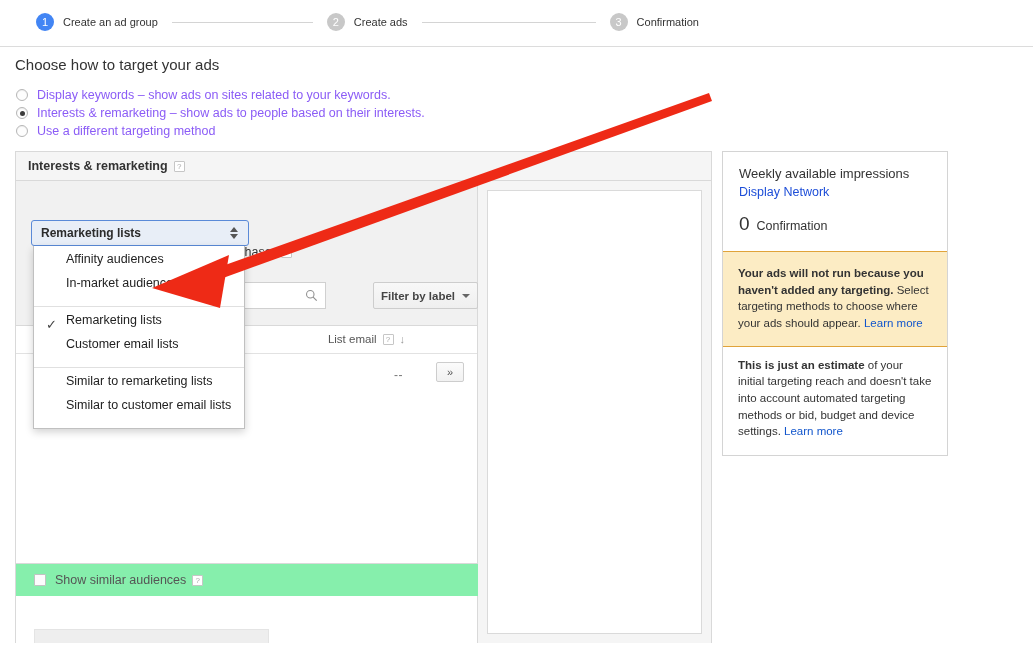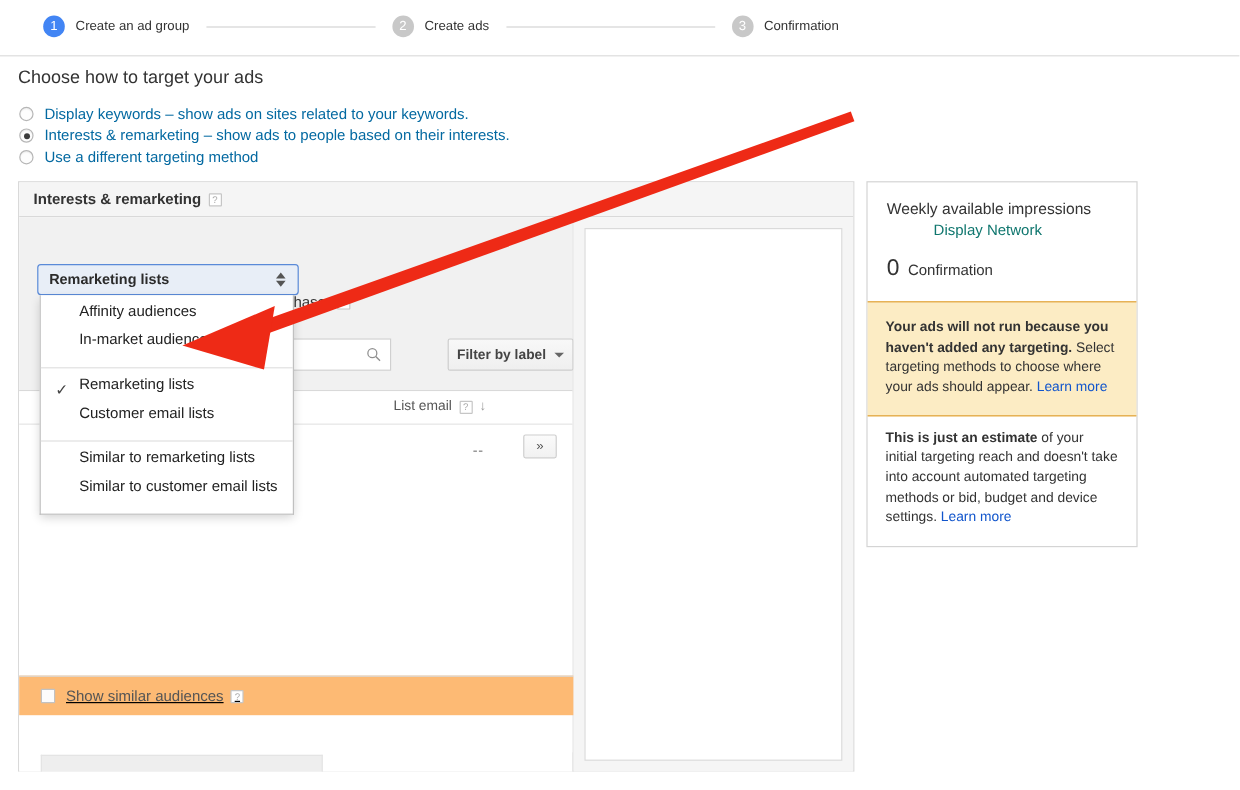--- a/index.html
+++ b/index.html
@@ -61,21 +61,21 @@
     border: 1px solid #b6b6b6; background: #fdfdfd;
     flex: 0 0 auto; position: relative;
     box-shadow: inset 0 1px 1px rgba(0,0,0,.06);
   }
   .radio-ctl.checked::after {
     content: ""; position: absolute;
     left: 2.5px; top: 2.5px; width: 5px; height: 5px;
     border-radius: 50%; background: #3c3c3c;
   }
   .radio-label {
-    margin-left: 9px; font-size: 12.5px; color: #0369a1;
+    margin-left: 9px; font-size: 12.5px; color: #8b5cf6;
     white-space: nowrap;
   }
 
   
   .panel {
     position: absolute; left: 15px; top: 151px;
     width: 697px; height: 492px;
     border: 1px solid #d9d9d9;
     background: #fff;
   }
@@ -168,21 +168,21 @@
     display: flex; align-items: center; justify-content: center;
   }
 
   .list-blank { background: #fff; height: 227px; }
 
   .similar-bar {
     position: absolute; left: 0; bottom: 47px;
     width: 462px; height: 33px;
     border-top: 1px solid #d9d9d9;
     display: flex; align-items: center;
-    padding-left: 18px; background: #fdba74; text-decoration: underline;
+    padding-left: 18px; background: #86efac;
   }
   .chk {
     width: 12px; height: 12px;
     border: 1px solid #c2c2c2; background: #fcfcfc;
     border-radius: 1px; flex: 0 0 auto;
   }
   .similar-label {
     margin-left: 9px; font-size: 12.5px; color: #555;
   }
   .gray-strip {
@@ -253,21 +253,21 @@
 
   
   .sidebar {
     position: absolute; left: 722px; top: 151px;
     width: 226px;
     border: 1px solid #d4d4d4;
     background: #fff;
   }
   .sb-sect { padding: 14px 16px 16px 16px; }
   .sb-title { font-size: 13px; color: #333; }
-  .sb-sub { font-size: 12.5px; color: #0f766e; margin-top: 4px; margin-left: 39px; }
+  .sb-sub { font-size: 12.5px; color: #1d4ed8; margin-top: 4px; }
   .sb-num-row { margin-top: 14px; display: flex; align-items: baseline; }
   .sb-num { font-size: 19px; color: #333; }
   .sb-num-lbl { font-size: 12.5px; color: #333; margin-left: 7px; }
   .sb-warn {
     background: #fcecc4;
     border-top: 1px solid #e0a33a;
     border-bottom: 1px solid #e0a33a;
     padding: 13px 15px 14px 15px;
     font-size: 11.5px; color: #333; line-height: 1.45;
   }

